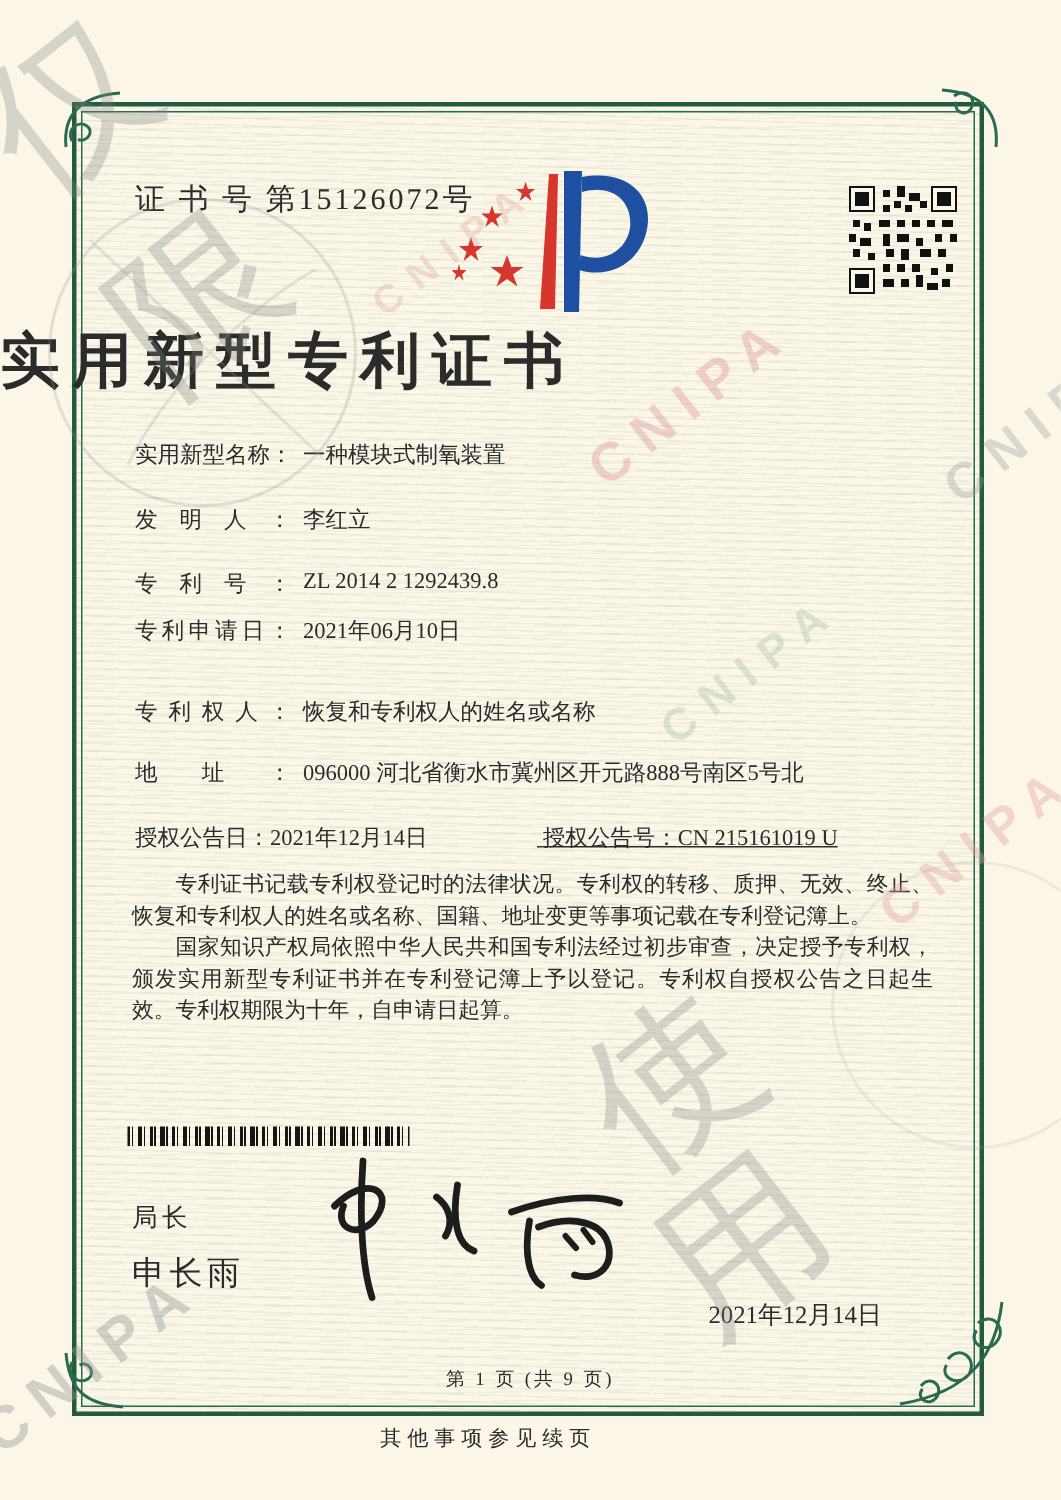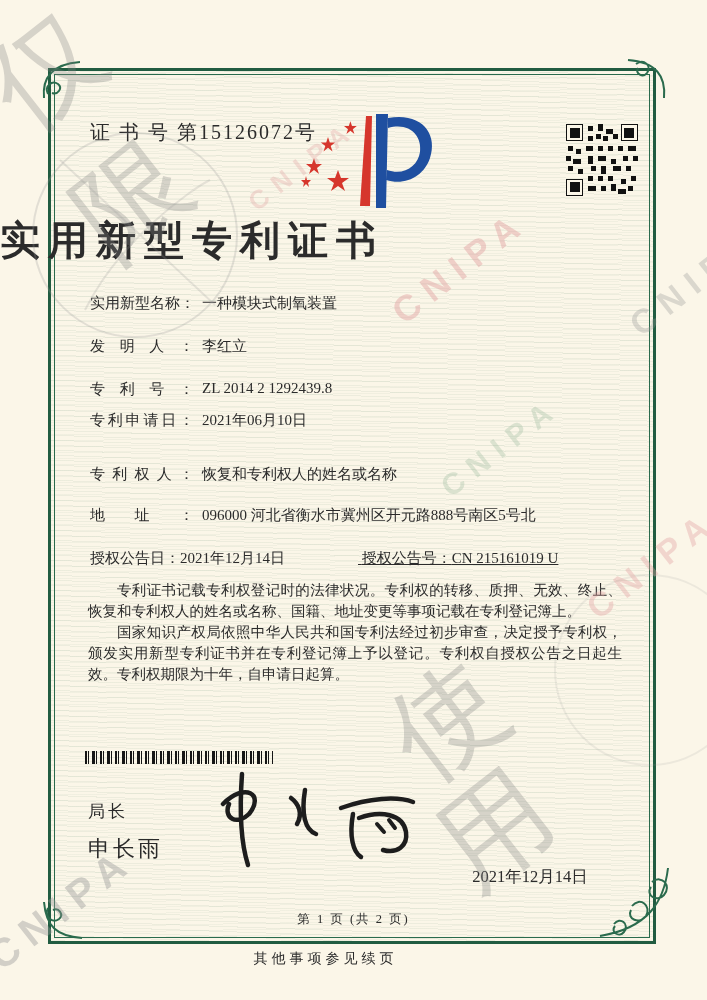--- a/index.html
+++ b/index.html
@@ -176,21 +176,21 @@
     <path d="M120 28 C116 52 120 68 131 72"></path>
     <path d="M156 46 C184 36 212 34 228 40"></path>
     <path d="M168 52 C164 74 168 90 176 95"></path>
     <path d="M174 56 C196 48 218 52 221 70 C223 84 212 92 198 88"></path>
     <path d="M192 62 l7 8" stroke-width="4"></path>
     <path d="M204 58 l6 8" stroke-width="4"></path>
   </svg>
 </div>
 
 <div class="abs issue-date">2021年12月14日</div>
-<div class="abs page-info">第 1 页 (共 2 页)</div>
+<div class="abs page-info">第 1 页 (共 9 页)</div>
 <div class="abs footer-note">其他事项参见续页</div>
 
 <div class="abs wm wm-char" style="left:-8px;top:-4px;">仅</div>
 <div class="abs wm wm-char" style="left:78px;top:126px;">限</div>
 <div class="abs wm wm-char" style="left:392px;top:646px;">使</div>
 <div class="abs wm wm-char" style="left:440px;top:756px;">用</div>
 
 <div class="abs wm" style="left:30px;top:100px;width:280px;height:280px;">
   <svg width="280" height="280">
     <circle cx="105" cy="135" r="102" fill="none" stroke="rgba(150,150,150,0.25)" stroke-width="2"></circle>

